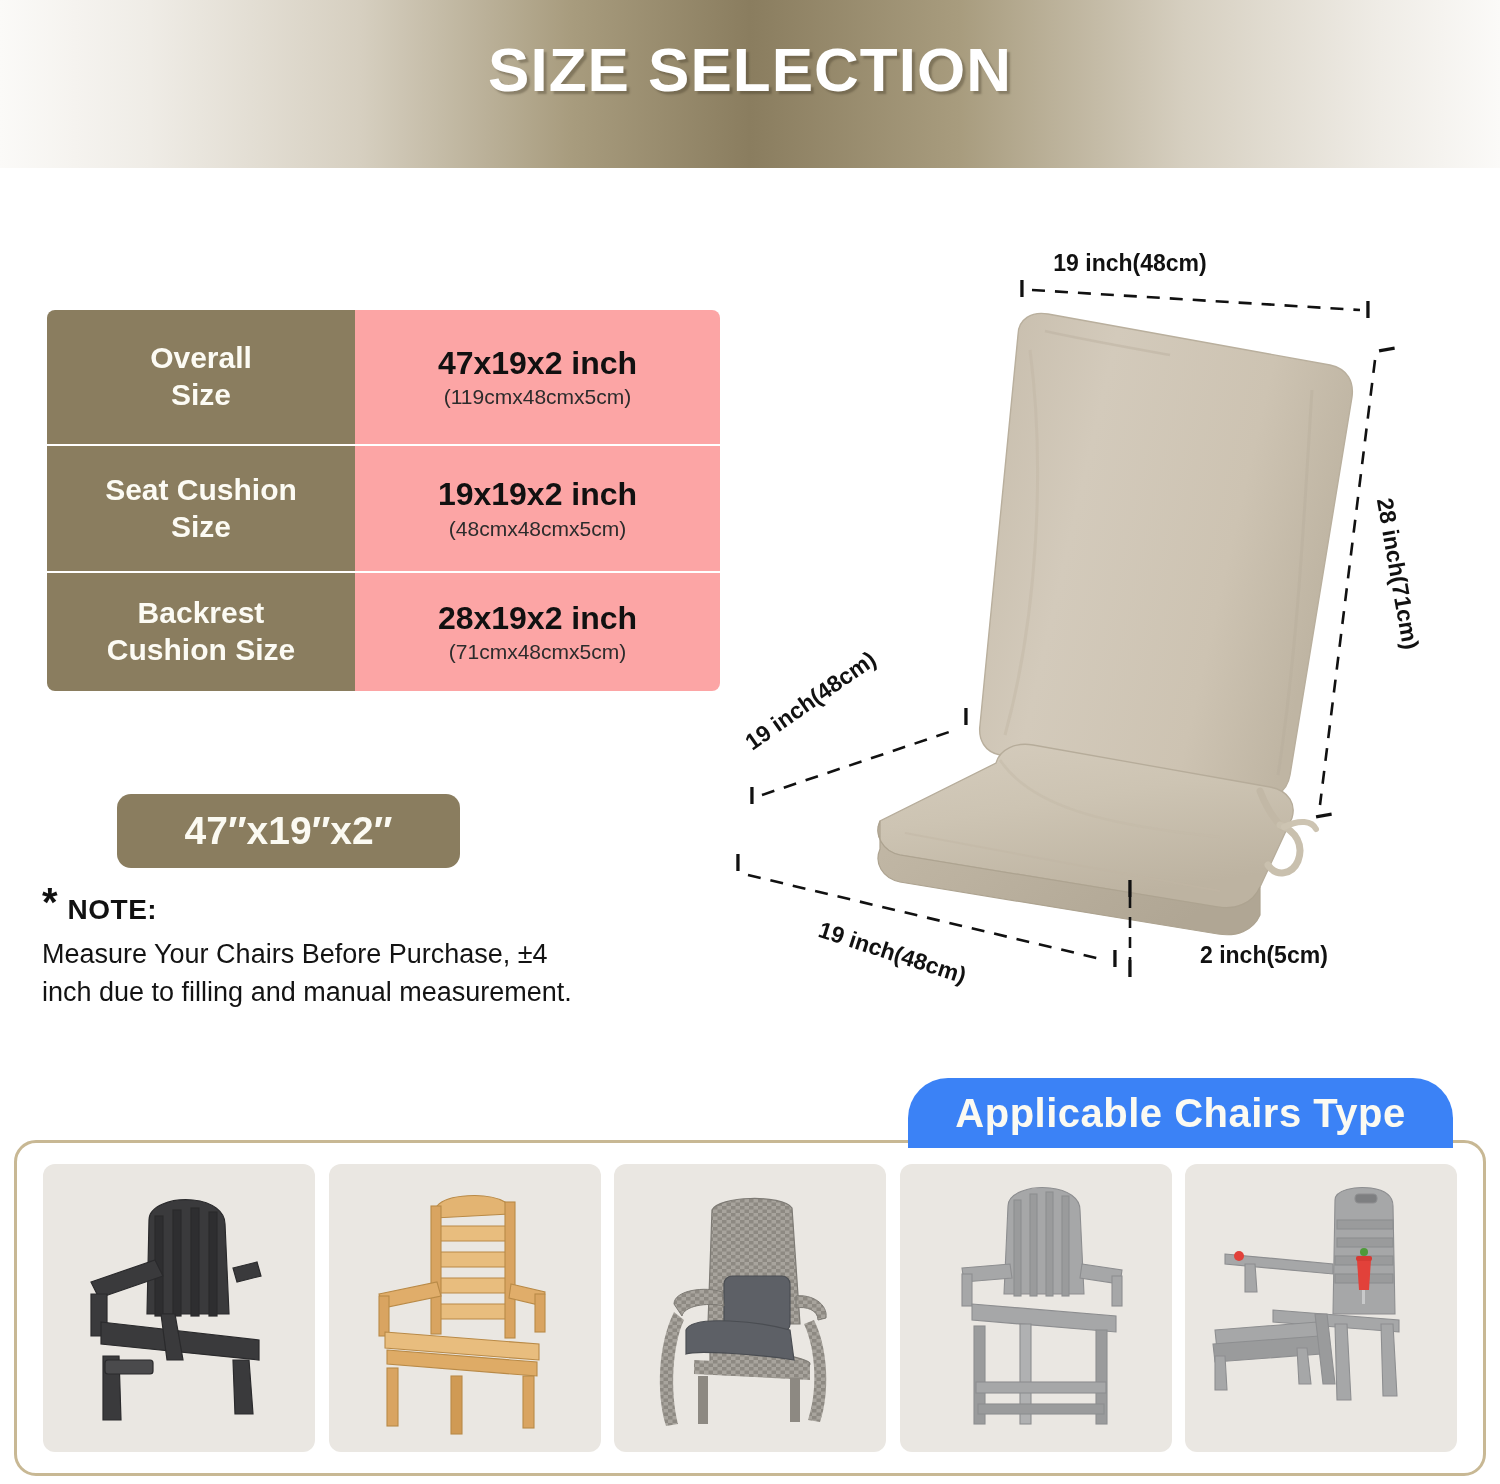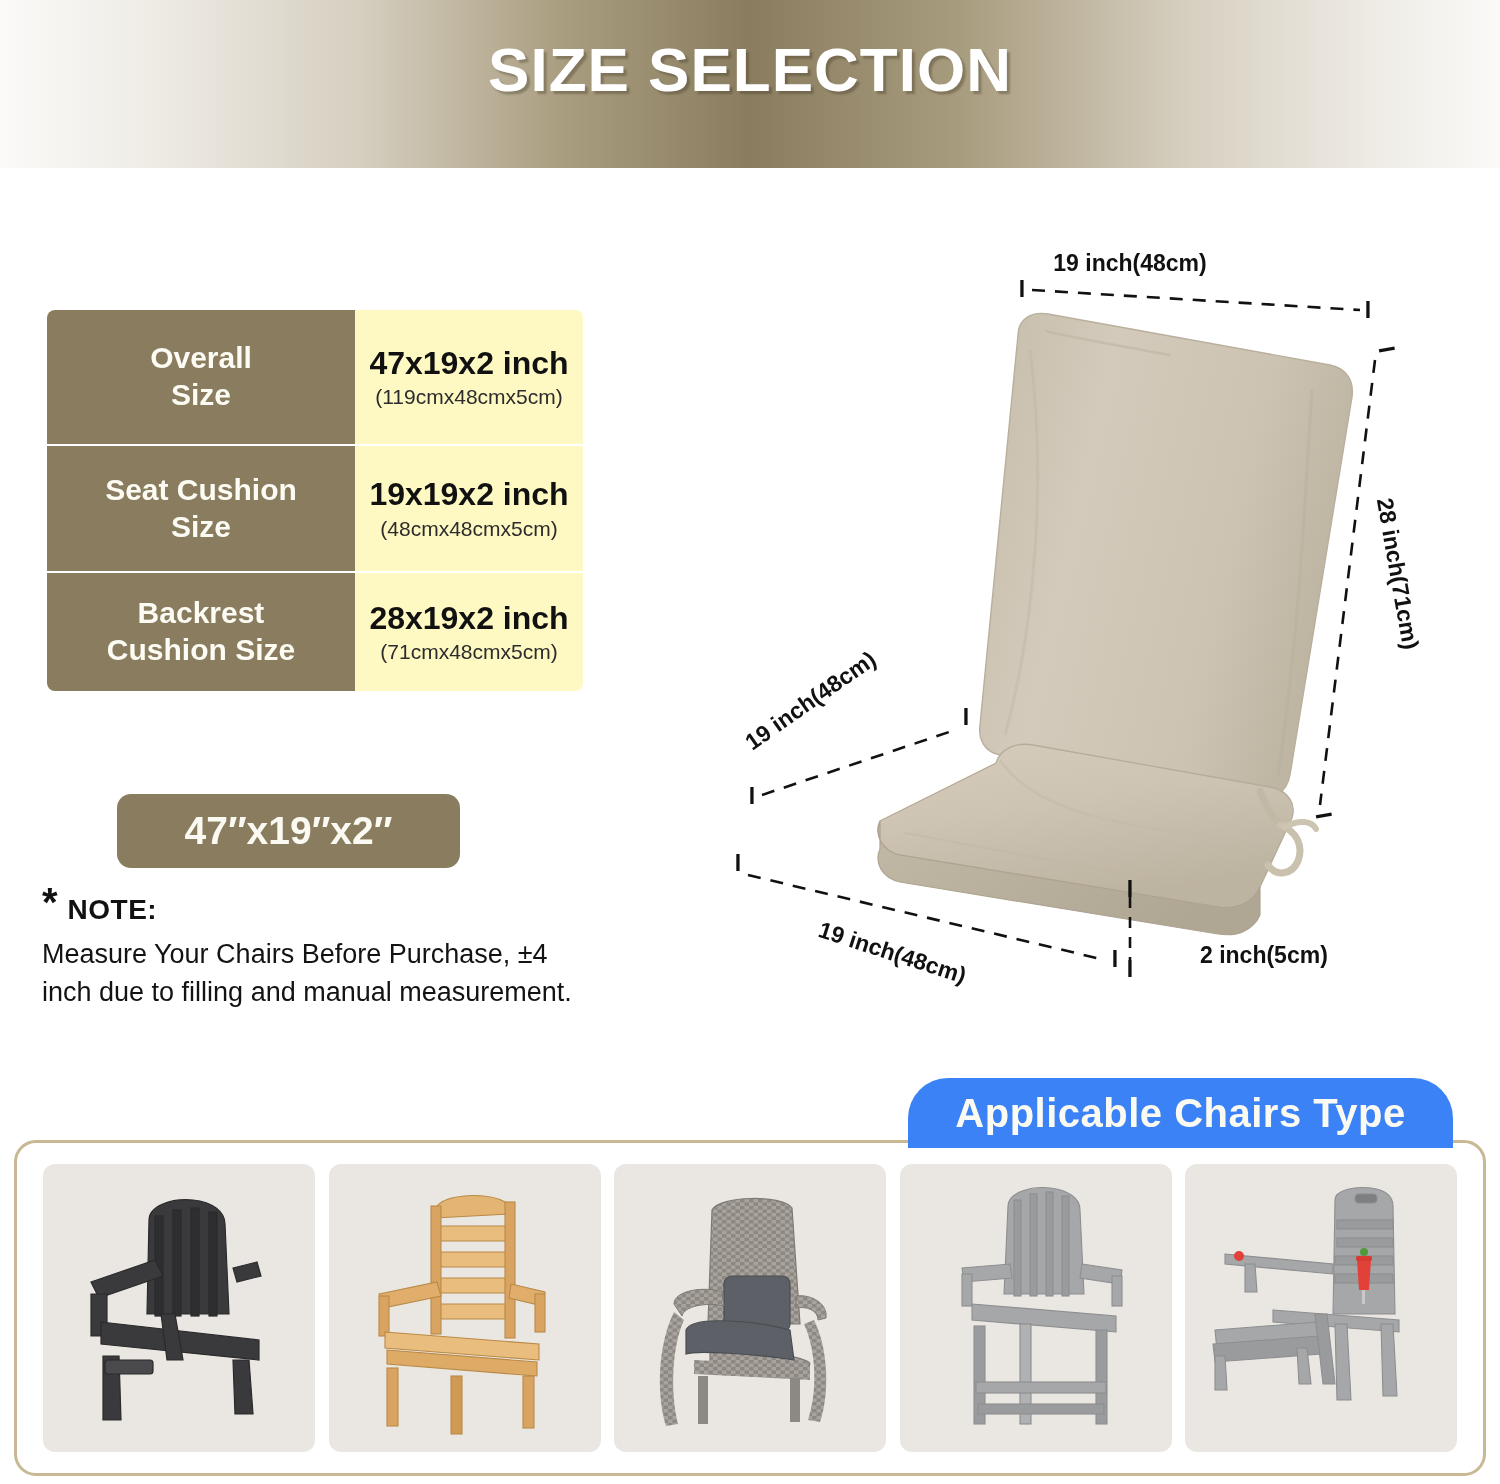--- a/index.html
+++ b/index.html
@@ -37,41 +37,41 @@
     letter-spacing: 1px;
     color: #ffffff;
     text-shadow: 3px 3px 2px rgba(60,52,34,0.35);
     font-family: "Liberation Sans", sans-serif;
   }
 
   
   .size-table {
     position: absolute;
     left: 47px; top: 310px;
-    width: 536px;
+    width: 673px;
     border-radius: 8px;
     overflow: hidden;
   }
   .size-row { display: flex; width: 100%; border-bottom: 2px solid #ffffff; }
   .size-row:last-child { border-bottom: none; }
   .size-label {
     width: 308px;
     background: #8a7d5f;
     color: #fcfbf4;
     font-weight: bold;
     font-size: 30px;
     line-height: 1.22;
     text-align: center;
     display: flex; flex-direction: column;
     align-items: center; justify-content: center;
     padding: 20px 6px;
   }
   .size-value {
     flex: 1;
-    background: #fef9c3;
+    background: #fca5a5;
     display: flex; flex-direction: column;
     align-items: center; justify-content: center;
     padding: 18px 6px;
   }
   .size-value .inch {
     font-size: 32px; font-weight: bold; color: #111111;
     letter-spacing: 0px; line-height: 1.12;
   }
   .size-value .cm {
     font-size: 21px; color: #2c2c2c; margin-top: 4px; line-height: 1.1;

